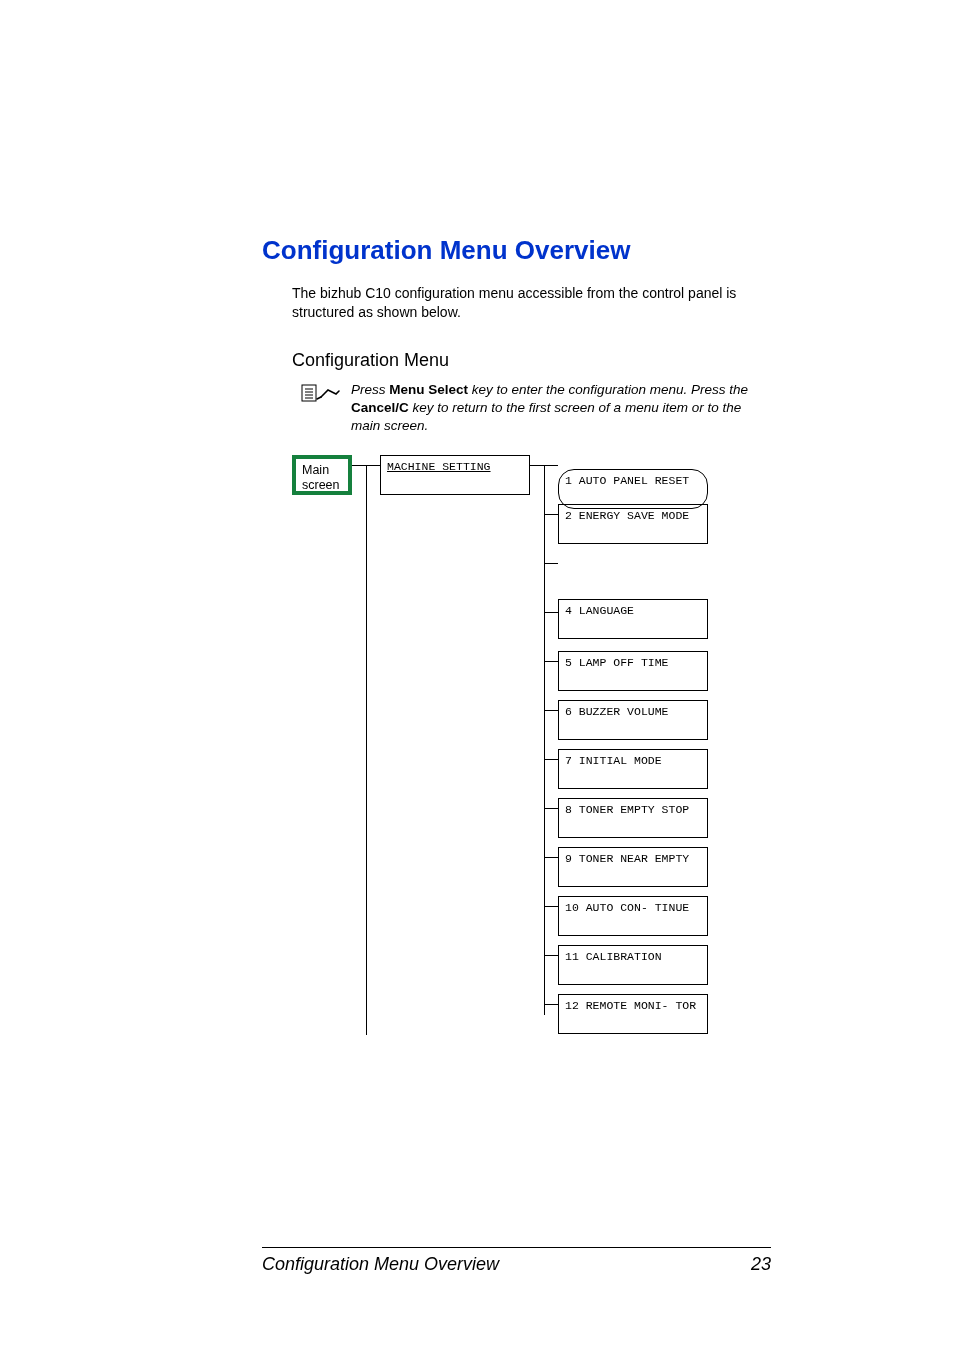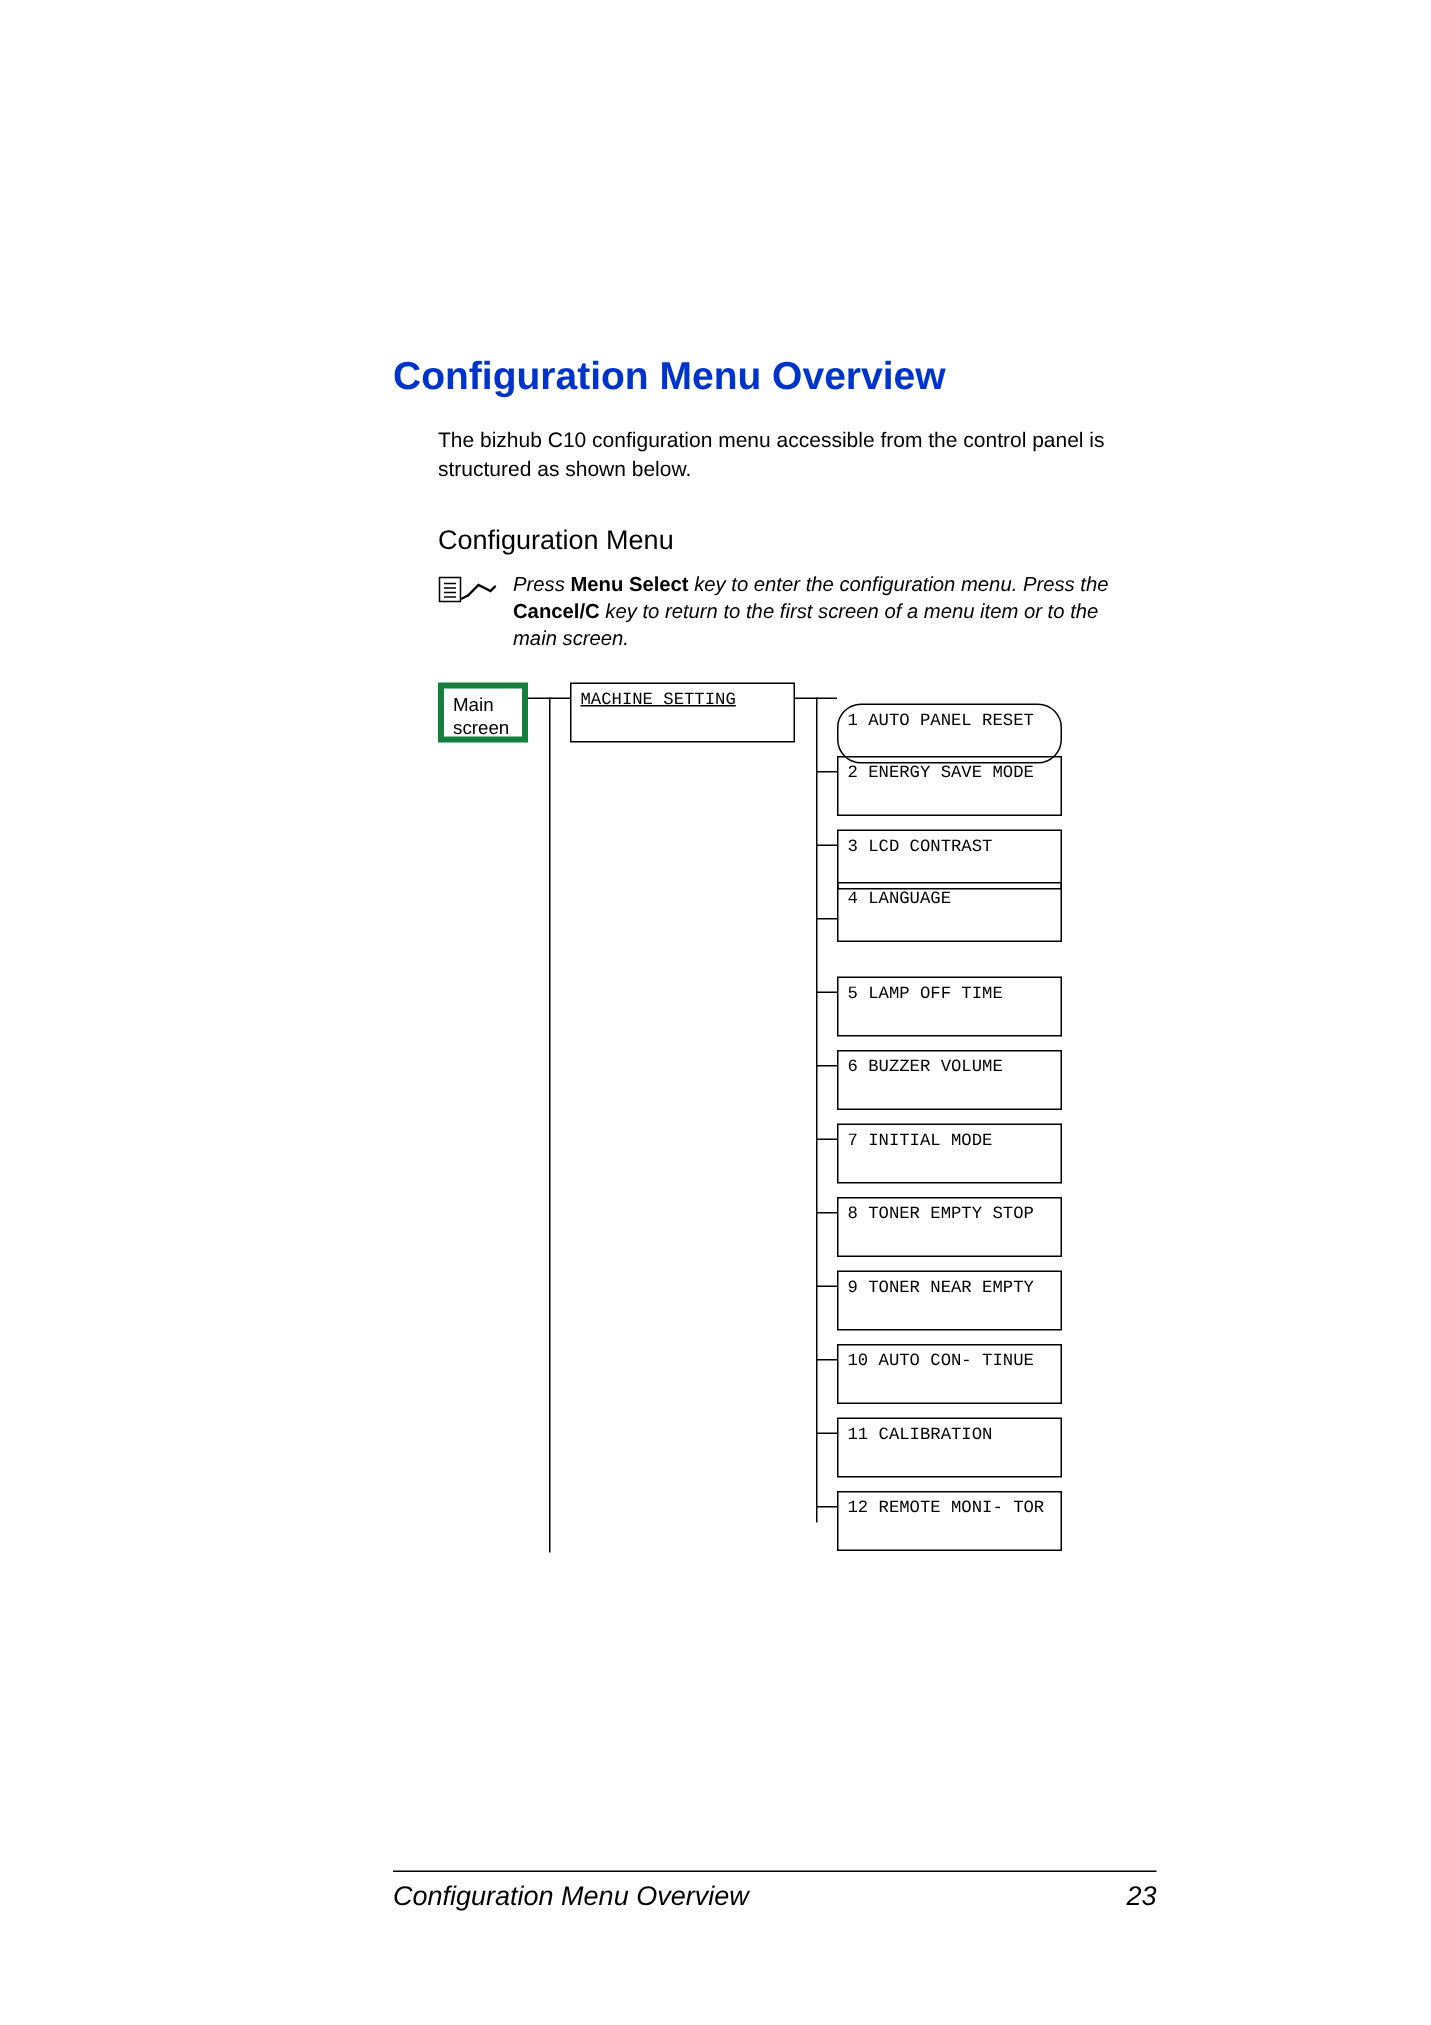--- a/index.html
+++ b/index.html
@@ -34,20 +34,21 @@
   .h2 {
     font-size: 18px;
     font-weight: normal;
     margin: 0 0 10px 30px;
   }
   .note-row {
     display: flex;
     align-items: flex-start;
     margin-left: 30px;
     margin-bottom: 18px;
+    justify-content: flex-end;
   }
   .note-row svg {
     flex: 0 0 auto;
     margin-right: 10px;
     margin-top: 2px;
   }
   .note-text {
     font-size: 13.5px;
     font-style: italic;
     line-height: 1.35;
@@ -95,21 +96,21 @@
     border: 1px solid #000;
     font-family: "Courier New", monospace;
     font-size: 11.5px;
     padding: 4px 6px;
     box-sizing: border-box;
     line-height: 1.25;
   }
   .item1 { top:   16px; border-radius: 16px; }
   .item2 { top:  51px; }
   .item3 { top: 100px; }
-  .item4 { top: 135px; }
+  .item4 { top: 146px; }
   .item5 { top: 198px; }
   .item6 { top: 247px; }
   .item7 { top: 296px; }
   .item8 { top: 345px; }
   .item9 { top: 394px; }
   .item10 { top: 443px; }
   .item11 { top: 492px; }
   .item12 { top: 541px; }
   .conn {
     position: absolute;
@@ -162,21 +163,20 @@
     </div>
   </div>
 
   <div class="diagram">
 
     <div class="box-main">Main screen</div>
     <div class="box-machine">MACHINE SETTING</div>
 
     <div class="box-item item1">1 AUTO PANEL RESET</div>
     <div class="box-item item2">2 ENERGY SAVE MODE</div>
-    <div class="box-item item3">3 LCD CONTRAST</div>
     <div class="box-item item4">4 LANGUAGE</div>
     <div class="box-item item5">5 LAMP OFF TIME</div>
     <div class="box-item item6">6 BUZZER VOLUME</div>
     <div class="box-item item7">7 INITIAL MODE</div>
     <div class="box-item item8">8 TONER EMPTY STOP</div>
     <div class="box-item item9">9 TONER NEAR EMPTY</div>
     <div class="box-item item10">10 AUTO CON- TINUE</div>
     <div class="box-item item11">11 CALIBRATION</div>
     <div class="box-item item12">12 REMOTE MONI- TOR</div>
 

